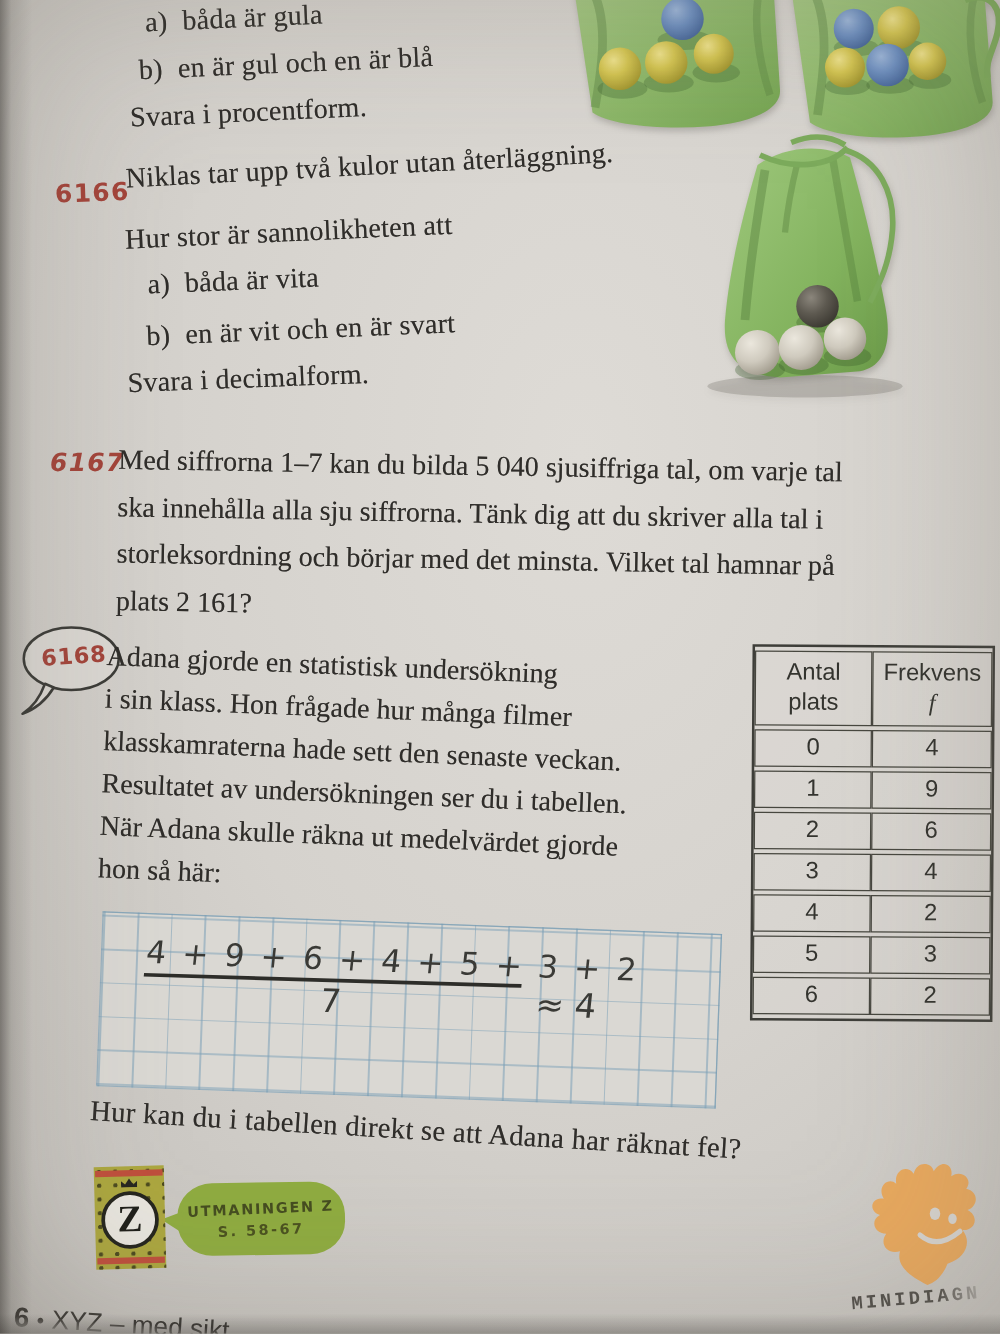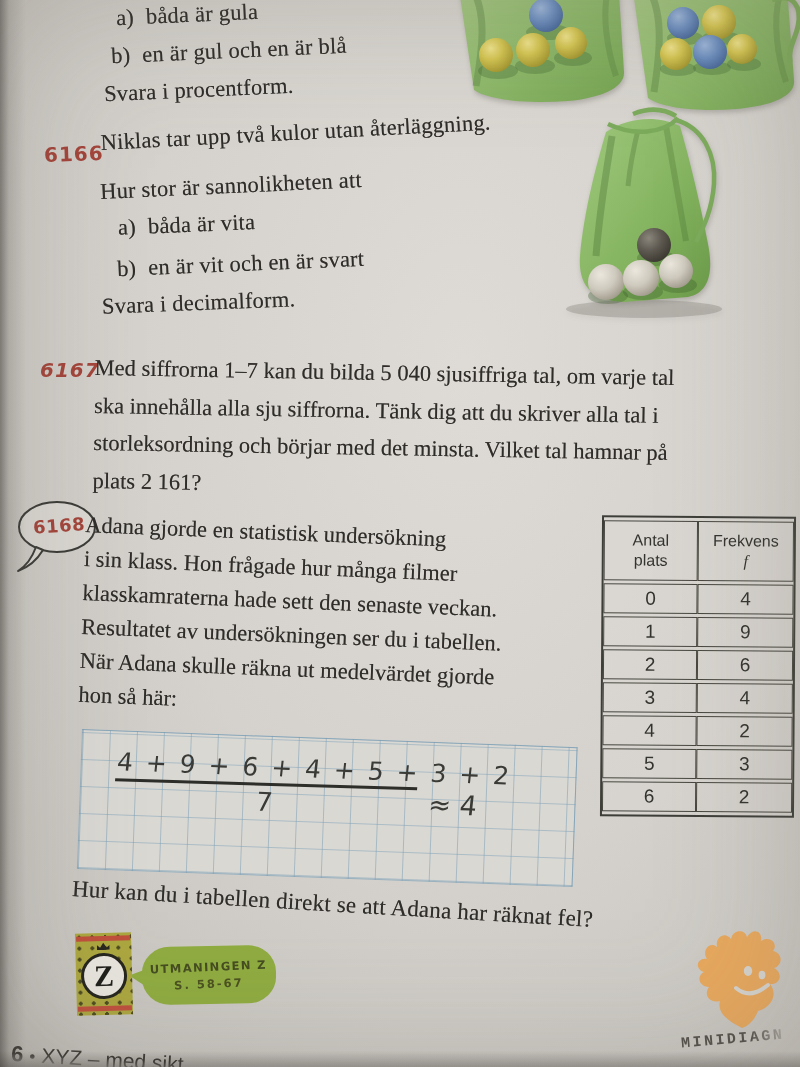--- a/index.html
+++ b/index.html
@@ -29,21 +29,21 @@
   
   .ftable{position:absolute;left:601px;top:516px;width:190px;
     border:2.5px solid #3e3e39;transform:rotate(.4deg);
     display:table;border-collapse:separate;border-spacing:0 3px;
     font-family:"Liberation Sans", sans-serif;color:#34342f;background:rgba(224,221,216,.25);}
   .frow{display:table-row;}
   .fcell{display:table-cell;border:1.6px solid #47473f;text-align:center;vertical-align:middle;
     font-size:19px;height:26px;padding:1px 2px;}
   .fcell.c1{width:88px;}
   .fcell.c2{width:90px;}
-  .fhead{height:56px;line-height:1.25;font-size:16px;}
+  .fhead{height:56px;line-height:1.25;font-size:19px;}
   .ital-f{font-family:"Liberation Serif", serif;font-style:italic;}
 
   
   .grid-paper{position:absolute;left:82px;top:729px;width:494px;height:138px;
     transform:rotate(2.1deg);transform-origin:left top;
     background-color:#dad8d3;
     background-image:
       repeating-linear-gradient(90deg, rgba(124,160,183,.55) 0 1.4px, transparent 1.4px 27px),
       repeating-linear-gradient(0deg, rgba(124,160,183,.5) 0 1.4px, transparent 1.4px 27px);
     border:1.6px solid rgba(118,155,178,.65);}

